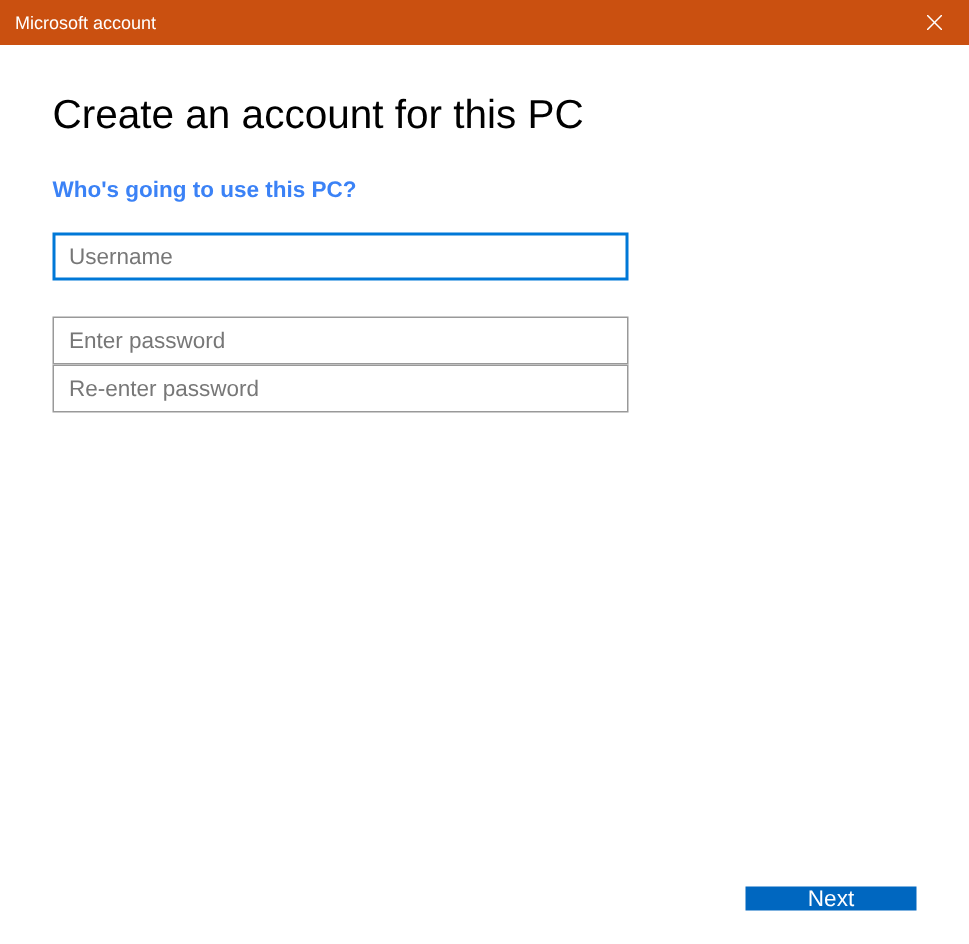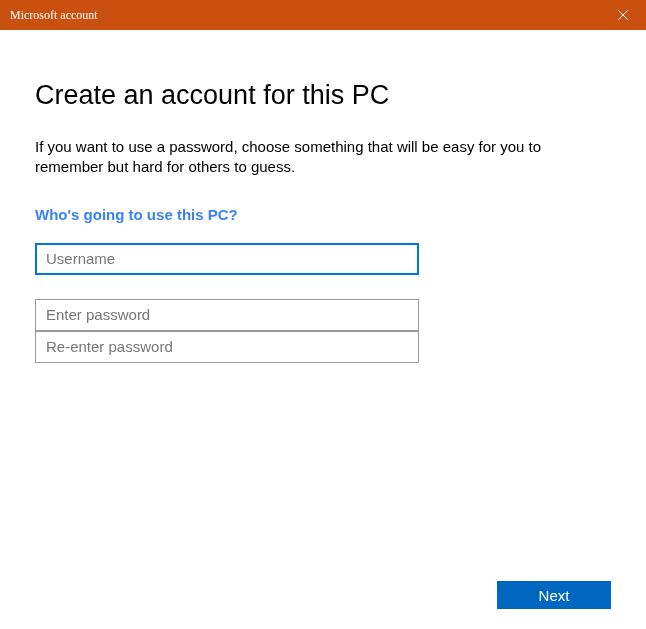--- a/index.html
+++ b/index.html
@@ -20,38 +20,37 @@
       height: 30px;
       display: flex;
       align-items: center;
       justify-content: space-between;
       padding-left: 10px;
       color: #ffffff;
     }
     .titlebar-title {
       font-size: 12px;
       font-weight: 400;
-      font-family: Liberation Serif, serif;
     }
     .close-btn {
       width: 46px;
       height: 30px;
       display: flex;
       align-items: center;
       justify-content: center;
       cursor: pointer;
     }
     .close-btn svg {
       width: 10px;
       height: 10px;
       stroke: #ffffff;
       stroke-width: 1;
     }
     .content {
-      padding: 50px 35px 0 35px;
+      padding: 31px 35px 0 35px;
     }
     .page-title {
       font-size: 27px;
       font-weight: 300;
       color: #000;
       margin-bottom: 26px;
     }
     .page-subtitle {
       font-size: 15px;
       color: #000;
@@ -89,42 +88,41 @@
     .footer {
       position: absolute;
       bottom: 20px;
       right: 35px;
     }
     .next-btn {
       background: #0067c0;
       color: #ffffff;
       border: none;
       width: 114px;
-      height: 28px;
+      height: 16px;
       font-size: 15px;
       font-family: inherit;
       cursor: pointer;
     }
   </style>
 </head>
 <body>
 
 <div class="titlebar">
   <span class="titlebar-title">Microsoft account</span>
   <div class="close-btn">
     <svg viewBox="0 0 10 10">
       <line x1="0" y1="0" x2="10" y2="10"></line>
       <line x1="10" y1="0" x2="0" y2="10"></line>
     </svg>
   </div>
 </div>
 
 <div class="content">
   <h1 class="page-title">Create an account for this PC</h1>
-  <p class="page-subtitle">If you want to use a password, choose something that will be easy for you to remember but hard for others to guess.</p>
 
   <div class="username-group">
     <div class="section-label">Who's going to use this PC?</div>
     <input type="text" class="form-input focused" placeholder="Username" style="">
   </div>
 
   <div>
     <input type="password" class="form-input" placeholder="Enter password" style="">
     <input type="password" class="form-input" placeholder="Re-enter password" style="">
   </div>

